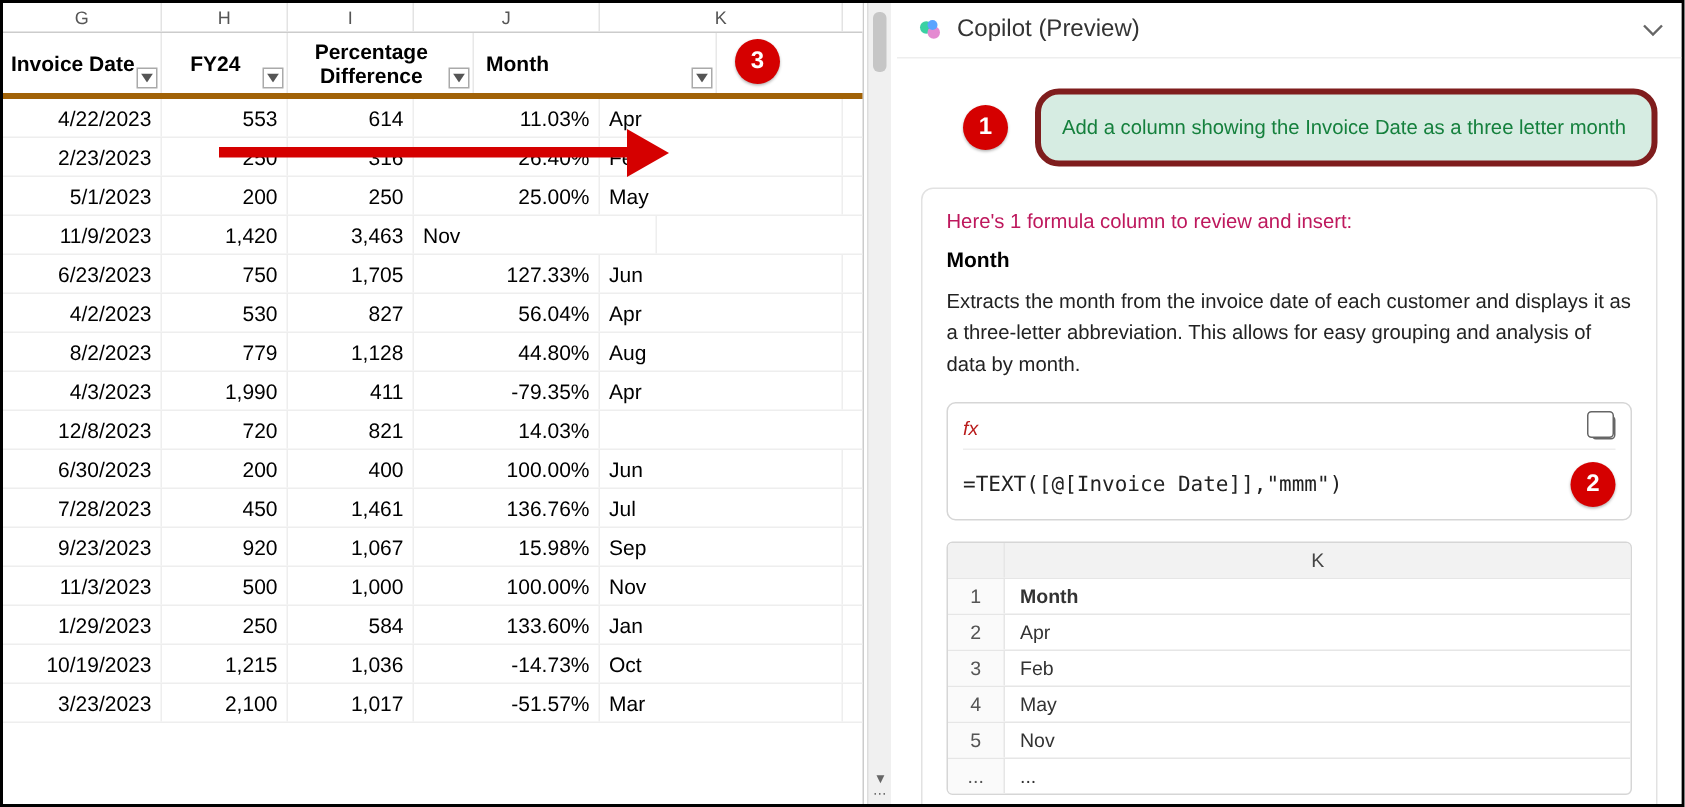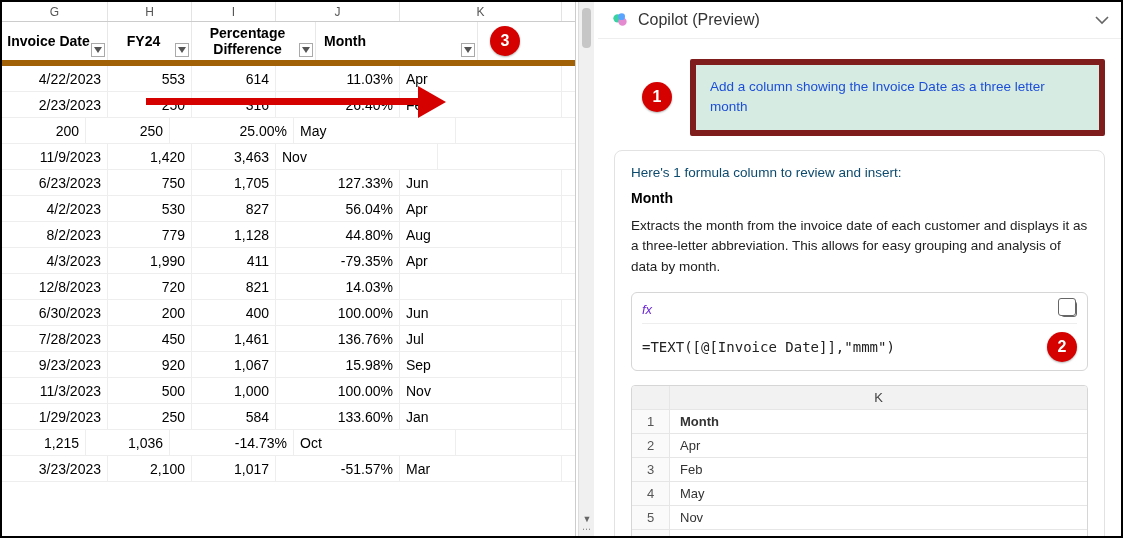--- a/index.html
+++ b/index.html
@@ -60,21 +60,21 @@
     border-right: 1px solid #e3e3e3;
   }
   .cG { width: 106px; }
   .cH { width: 84px; }
   .cI { width: 84px; }
   .cJ { width: 124px; }
   .cK { width: 162px; }
   .table-header {
     display: flex;
     height: 44px;
-    border-bottom: 6px solid #a16207;
+    border-bottom: 4px solid #a16207;
   }
   .th {
     position: relative;
     display: flex;
     align-items: center;
     justify-content: center;
     font-weight: 700;
     font-size: 14px;
     color: #000;
     border-right: 1px solid #e8e8e8;
@@ -168,47 +168,47 @@
   }
   .user-msg-row {
     display: flex;
     align-items: center;
     gap: 18px;
     padding: 20px 16px 14px 44px;
   }
   .user-msg {
     flex: 1;
     background: #d6ece2;
-    border: 6px solid #7f1d1d;
-    border-radius: 2px;
+    border: 4px solid #7f1d1d;
+    border-radius: 16px;
     padding: 12px 14px;
-    color: #1d4ed8;
+    color: #15803d;
     font-size: 13.5px;
     line-height: 1.5;
   }
   .response-card {
     margin: 0 16px;
     border: 1px solid #e2e2e2;
     border-radius: 8px;
     padding: 14px 16px 16px 16px;
   }
-  .resp-intro { font-size: 13.5px; margin-bottom: 10px; color:#0c4a6e; }
+  .resp-intro { font-size: 13.5px; margin-bottom: 10px; color:#be185d; }
   .resp-colname { font-weight: 700; font-size: 14px; margin-bottom: 10px; }
   .resp-desc { font-size: 13.5px; color: #222; line-height: 1.55; margin-bottom: 14px; }
   .formula-box {
     border: 1px solid #d6d6d6;
     border-radius: 6px;
     padding: 8px 10px;
     margin-bottom: 14px;
     position: relative;
     background:#fff;
   }
   .fx-row {
     display: flex; align-items: center; justify-content: space-between;
-    color: #6d28d9; font-style: italic; font-size: 13px;
+    color: #b91c1c; font-style: italic; font-size: 13px;
     border-bottom: 1px solid #eee;
     padding-bottom: 6px; margin-bottom: 8px;
   }
   .copy-icon {
     width: 16px; height: 16px; border: 1.4px solid #666; border-radius: 3px;
     position: relative;
   }
   .copy-icon::after {
     content:""; position:absolute; top:-4px; left:-4px;
     width:16px; height:16px; border:1.4px solid #666; border-radius:3px;
@@ -293,20 +293,21 @@
           <div class="cell txt cK">Apr</div>
         </div>
         <div class="data-row">
           <div class="cell num cG">2/23/2023</div>
           <div class="cell num cH">250</div>
           <div class="cell num cI">316</div>
           <div class="cell num cJ">26.40%</div>
           <div class="cell txt cK">Feb</div>
         </div>
         <div class="data-row">
+          <div class="cell num cG">5/1/2023</div>
           <div class="cell num cH">200</div>
           <div class="cell num cI">250</div>
           <div class="cell num cJ">25.00%</div>
           <div class="cell txt cK">May</div>
         </div>
         <div class="data-row">
           <div class="cell num cG">11/9/2023</div>
           <div class="cell num cH">1,420</div>
           <div class="cell num cI">3,463</div>
           <div class="cell txt cK">Nov</div>
@@ -374,20 +375,21 @@
           <div class="cell txt cK">Nov</div>
         </div>
         <div class="data-row">
           <div class="cell num cG">1/29/2023</div>
           <div class="cell num cH">250</div>
           <div class="cell num cI">584</div>
           <div class="cell num cJ">133.60%</div>
           <div class="cell txt cK">Jan</div>
         </div>
         <div class="data-row">
+          <div class="cell num cG">10/19/2023</div>
           <div class="cell num cH">1,215</div>
           <div class="cell num cI">1,036</div>
           <div class="cell num cJ">-14.73%</div>
           <div class="cell txt cK">Oct</div>
         </div>
         <div class="data-row">
           <div class="cell num cG">3/23/2023</div>
           <div class="cell num cH">2,100</div>
           <div class="cell num cI">1,017</div>
           <div class="cell num cJ">-51.57%</div>

